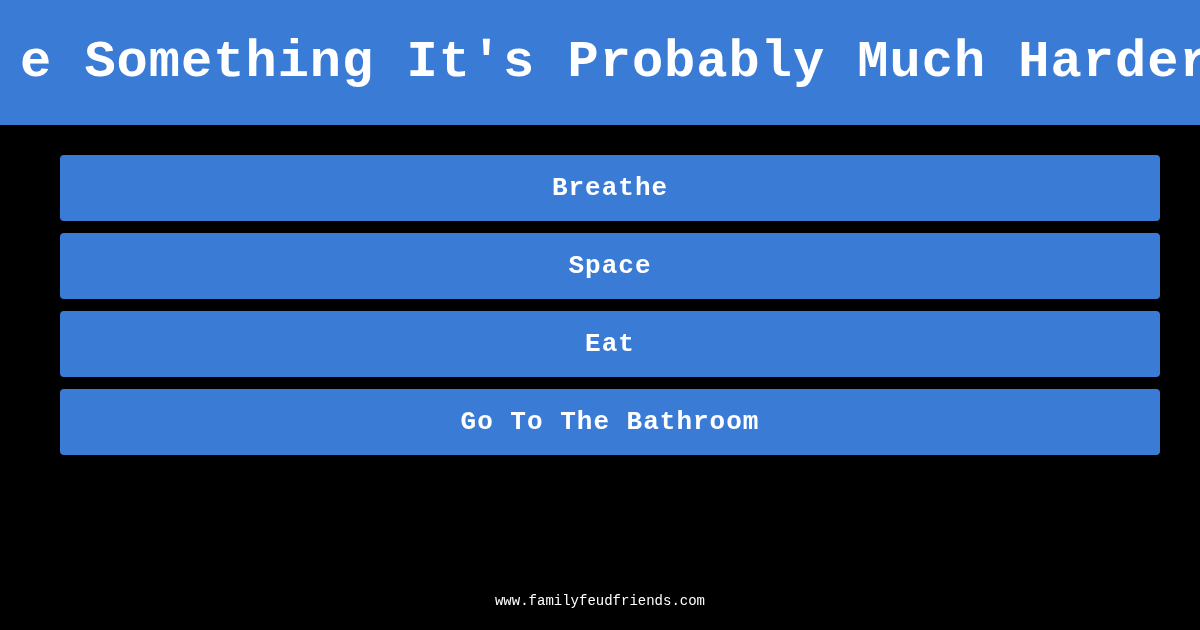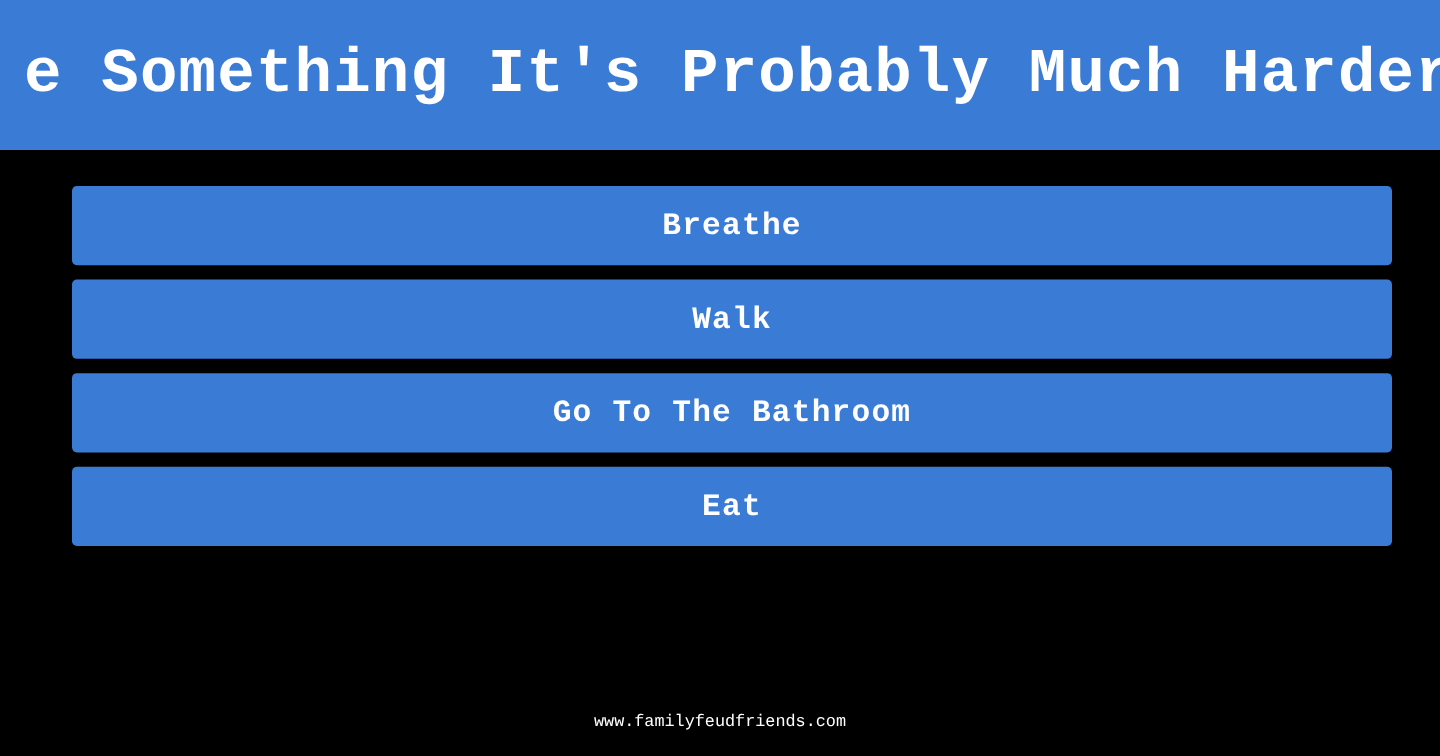--- a/index.html
+++ b/index.html
@@ -78,20 +78,20 @@
   </style>
 </head>
 <body>
 
 <div class="header-bar">
   <span class="header-text">e Something It's Probably Much Harder To Do In Outer Space Than It Is On Ea</span>
 </div>
 
 <div class="answers-container">
   <button class="answer-btn">Breathe</button>
-  <button class="answer-btn">Walk</button>
+  <button class="answer-btn">Space</button>
+  <button class="answer-btn">Eat</button>
   <button class="answer-btn">Go To The Bathroom</button>
-  <button class="answer-btn">Eat</button>
 </div>
 
 <div class="footer">
   <span class="footer-text">www.familyfeudfriends.com</span>
 </div>
 
 </body></html>

